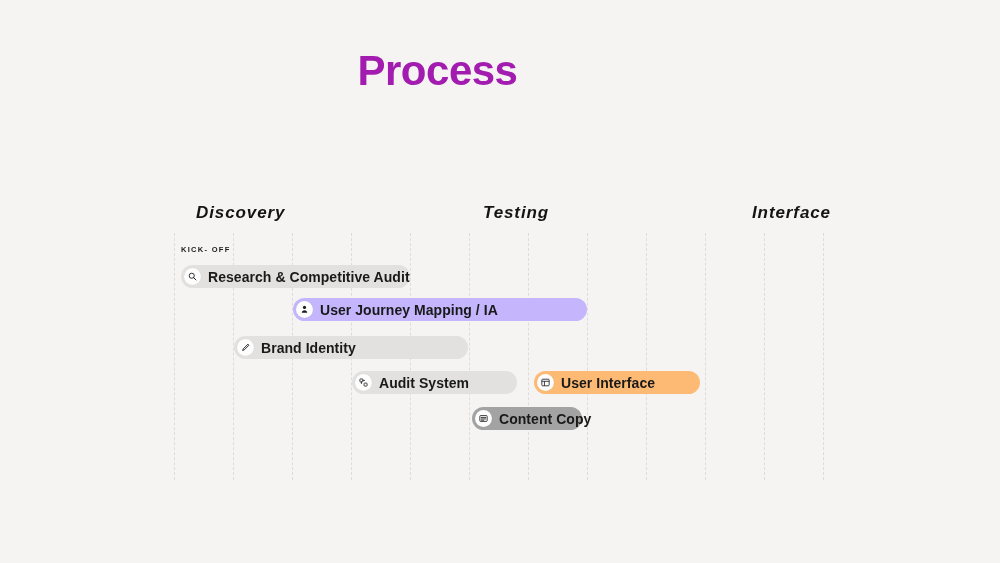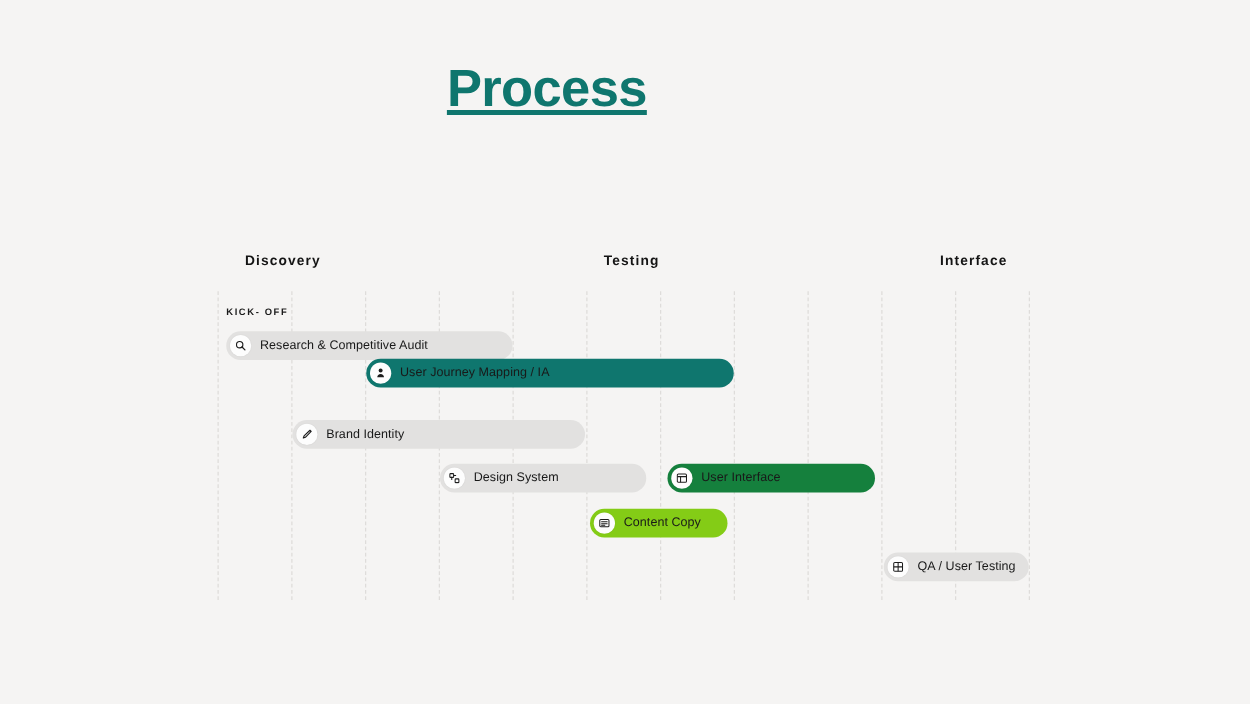--- a/index.html
+++ b/index.html
@@ -17,46 +17,46 @@
   }
   #page-title {
     position: absolute;
     top: 48px;
     left: 0;
     width: 875px;
     text-align: center;
     font-size: 42px;
     font-weight: 700;
     letter-spacing: -0.5px;
-    color: #0f766e;
+    color: #a21caf;
     line-height: 1.1;
-    text-decoration: underline;
   }
   #timeline {
     position: absolute;
     left: 0;
     top: 0;
     width: 1000px;
     height: 563px;
   }
   .gridline {
     position: absolute;
     top: 233px;
     height: 247px;
     width: 0;
     border-left: 1px dashed #dedcda;
   }
   .phase-label {
     position: absolute;
     top: 203px;
-    font-size: 11px;
+    font-size: 17px;
     font-weight: 700;
     letter-spacing: 0.9px;
     color: #141414;
     white-space: nowrap;
+    font-style: italic;
   }
   #kickoff-label {
     position: absolute;
     left: 181px;
     top: 245px;
     font-size: 7.5px;
     font-weight: 700;
     letter-spacing: 1.3px;
     color: #1b1b1b;
     white-space: nowrap;
@@ -80,22 +80,22 @@
     background: #fdfdfd;
     display: flex;
     align-items: center;
     justify-content: center;
     box-shadow: 0 0 1px rgba(0,0,0,0.10);
   }
   .task-icon svg {
     display: block;
   }
   .task-label {
-    font-size: 10px;
-    font-weight: 400;
+    font-size: 14px;
+    font-weight: 700;
     color: #191919;
     letter-spacing: 0.05px;
     margin-left: 7px;
     white-space: nowrap;
   }
 </style>
 </head>
 <body>
 
 <div id="page-title">Process</div>
@@ -119,21 +119,21 @@
     <div id="kickoff-label">KICK- OFF</div>
     <div class="task-bar" style="left: 181px; width: 229px; top: 265px; background: rgb(226, 225, 224);">
       <span class="task-icon">
         <svg width="9" height="9" viewBox="0 0 12 12">
           <circle cx="5" cy="5" r="3.4" fill="none" stroke="#1d1d1d" stroke-width="1.2"></circle>
           <line x1="7.5" y1="7.5" x2="10.6" y2="10.6" stroke="#1d1d1d" stroke-width="1.3" stroke-linecap="round"></line>
         </svg>
       </span>
       <span class="task-label">Research &amp; Competitive Audit</span>
     </div>
-    <div class="task-bar" style="left: 293px; width: 294px; top: 287px; background: #0f766e;">
+    <div class="task-bar" style="left: 293px; width: 294px; top: 298px; background: #c4b5fd;">
       <span class="task-icon">
         <svg width="9" height="9" viewBox="0 0 12 12">
           <circle cx="6" cy="3.2" r="2.1" fill="#1d1d1d"></circle>
           <path d="M2.4 10.4c0-2.1 1.6-3.5 3.6-3.5s3.6 1.4 3.6 3.5z" fill="#1d1d1d"></path>
         </svg>
       </span>
       <span class="task-label">User Journey Mapping / IA</span>
     </div>
     <div class="task-bar" style="left: 234px; width: 234px; top: 336px; background: rgb(226, 225, 224); text-align: center;">
       <span class="task-icon">
@@ -144,46 +144,36 @@
       <span class="task-label">Brand Identity</span>
     </div>
     <div class="task-bar" style="left: 352px; width: 165px; top: 371px; background: rgb(226, 225, 224);">
       <span class="task-icon">
         <svg width="9" height="9" viewBox="0 0 12 12">
           <rect x="1.2" y="1.2" width="4" height="4" rx="0.8" fill="none" stroke="#1d1d1d" stroke-width="1.1"></rect>
           <rect x="6.8" y="6.8" width="4" height="4" rx="0.8" fill="none" stroke="#1d1d1d" stroke-width="1.1"></rect>
           <path d="M5.2 3.2h2.2M3.2 5.2v2.2" stroke="#1d1d1d" stroke-width="1.1" stroke-linecap="round"></path>
         </svg>
       </span>
-      <span class="task-label">Design System</span>
+      <span class="task-label">Audit System</span>
     </div>
-    <div class="task-bar" style="left: 534px; width: 166px; top: 371px; background: #15803d;">
+    <div class="task-bar" style="left: 534px; width: 166px; top: 371px; background: #fdba74;">
       <span class="task-icon">
         <svg width="9" height="9" viewBox="0 0 12 12">
           <rect x="1.1" y="1.6" width="9.8" height="8.8" rx="1.2" fill="none" stroke="#1d1d1d" stroke-width="1.1"></rect>
           <line x1="1.1" y1="4.4" x2="10.9" y2="4.4" stroke="#1d1d1d" stroke-width="1.1"></line>
           <line x1="4.6" y1="4.4" x2="4.6" y2="10.4" stroke="#1d1d1d" stroke-width="1.1"></line>
         </svg>
       </span>
       <span class="task-label">User Interface</span>
     </div>
-    <div class="task-bar" style="left: 472px; width: 110px; top: 407px; background: #84cc16;">
+    <div class="task-bar" style="left: 472px; width: 110px; top: 407px; background: #a3a3a3;">
       <span class="task-icon">
         <svg width="9" height="9" viewBox="0 0 12 12">
           <rect x="1.1" y="2.1" width="9.8" height="7.8" rx="1.1" fill="none" stroke="#1d1d1d" stroke-width="1.1"></rect>
           <line x1="3" y1="4.6" x2="9" y2="4.6" stroke="#1d1d1d" stroke-width="1.1" stroke-linecap="round"></line>
           <line x1="3" y1="6.6" x2="9" y2="6.6" stroke="#1d1d1d" stroke-width="1.1" stroke-linecap="round"></line>
           <line x1="3" y1="8.3" x2="6.4" y2="8.3" stroke="#1d1d1d" stroke-width="1.1" stroke-linecap="round"></line>
         </svg>
       </span>
       <span class="task-label">Content Copy</span>
     </div>
-    <div class="task-bar" style="left: 707px; width: 116px; top: 442px; background: rgb(226, 225, 224);">
-      <span class="task-icon">
-        <svg width="9" height="9" viewBox="0 0 12 12">
-          <rect x="1.3" y="1.3" width="9.4" height="9.4" rx="1.2" fill="none" stroke="#1d1d1d" stroke-width="1.1"></rect>
-          <line x1="6" y1="1.3" x2="6" y2="10.7" stroke="#1d1d1d" stroke-width="1.1"></line>
-          <line x1="1.3" y1="6" x2="10.7" y2="6" stroke="#1d1d1d" stroke-width="1.1"></line>
-        </svg>
-      </span>
-      <span class="task-label">QA / User Testing</span>
-    </div>
   </div>
 
 </body></html>

